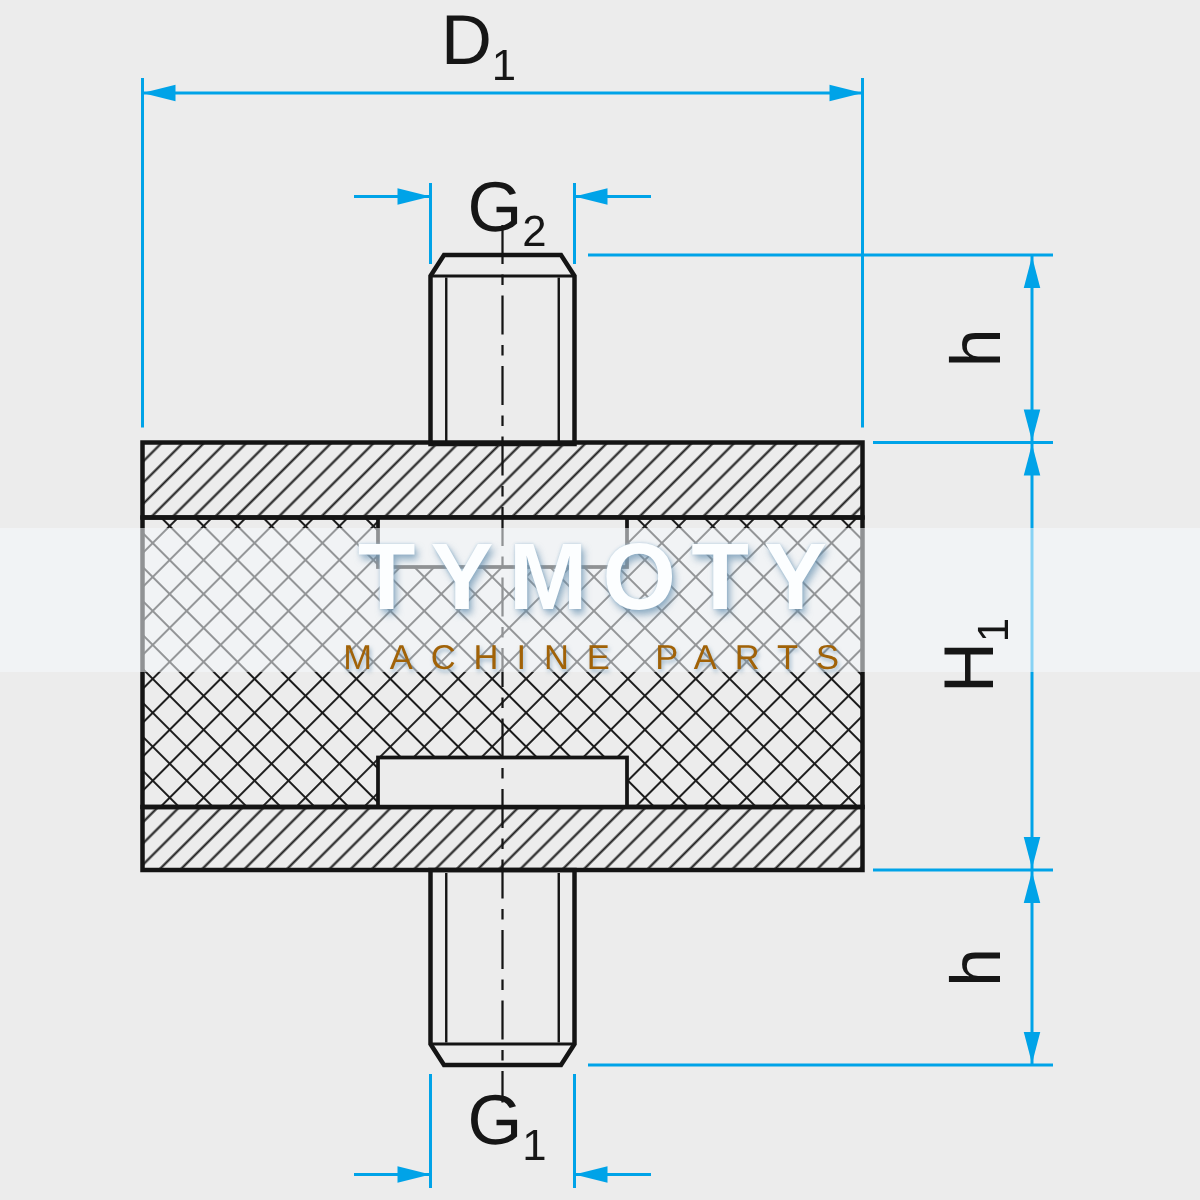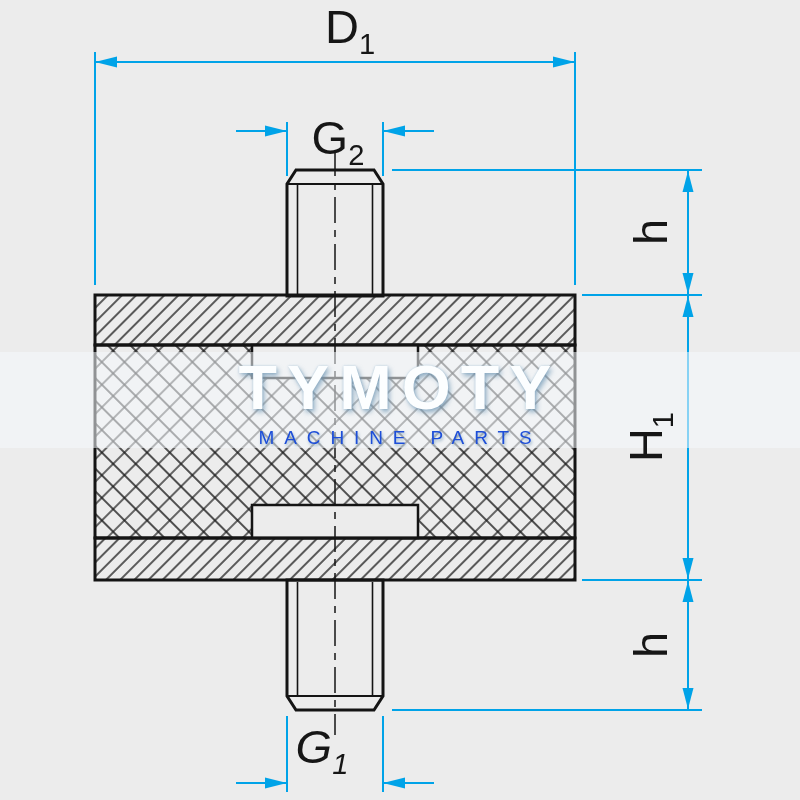--- a/index.html
+++ b/index.html
@@ -17,21 +17,21 @@
   .watermark{
     position:absolute;left:0;top:352px;width:800px;height:96px;
     background:rgba(246,250,253,0.55);
     display:flex;flex-direction:column;align-items:center;justify-content:center;
   }
   .wm-title{
     font-size:63px;font-weight:bold;letter-spacing:0.16em;color:#fcfeff;
     text-shadow:2px 3px 5px rgba(96,138,170,0.65),0 0 2px rgba(170,200,220,0.85);
   }
   .wm-sub{
-    font-size:19px;letter-spacing:0.52em;color:#1d4ed8;margin-top:4px;
+    font-size:23px;letter-spacing:0.52em;color:#a16207;margin-top:4px;
     text-shadow:1px 2px 3px rgba(96,138,170,0.6);
   }
 </style>
 </head>
 <body>
 
 <div class="canvas">
 
   <svg class="drawing-svg" width="800" height="800" viewBox="0 0 800 800">
     <defs>
@@ -107,32 +107,32 @@
       <polygon points="287,783 265,777.5 265,788.5" stroke="none"></polygon>
       <polygon points="383,783 405,777.5 405,788.5" stroke="none"></polygon>
     </g>
   </svg>
 
   <div class="watermark">
     <div class="wm-title">TYMOTY</div>
     <div class="wm-sub">MACHINE PARTS</div>
   </div>
 
-  <div class="dim-label" style="left:350px;top:31px;">
+  <div class="dim-label" style="left:319px;top:31px;">
     <span>D</span><sub>1</sub>
   </div>
   <div class="dim-label" style="left:338px;top:98px;margin-top:44px;">
     <span>G</span><sub>2</sub>
   </div>
   <div class="dim-label rot" style="left:655px;top:232px;">
     <span>h</span><sub></sub>
   </div>
   <div class="dim-label rot" style="left:650px;top:437px;">
     <span>H</span><sub>1</sub>
   </div>
   <div class="dim-label rot" style="left:655px;top:645px;">
     <span>h</span><sub></sub>
   </div>
-  <div class="dim-label" style="left:322px;top:751px;font-style:italic;">
+  <div class="dim-label" style="left:338px;top:751px;">
     <span>G</span><sub>1</sub>
   </div>
 
 </div>
 
 </body></html>

